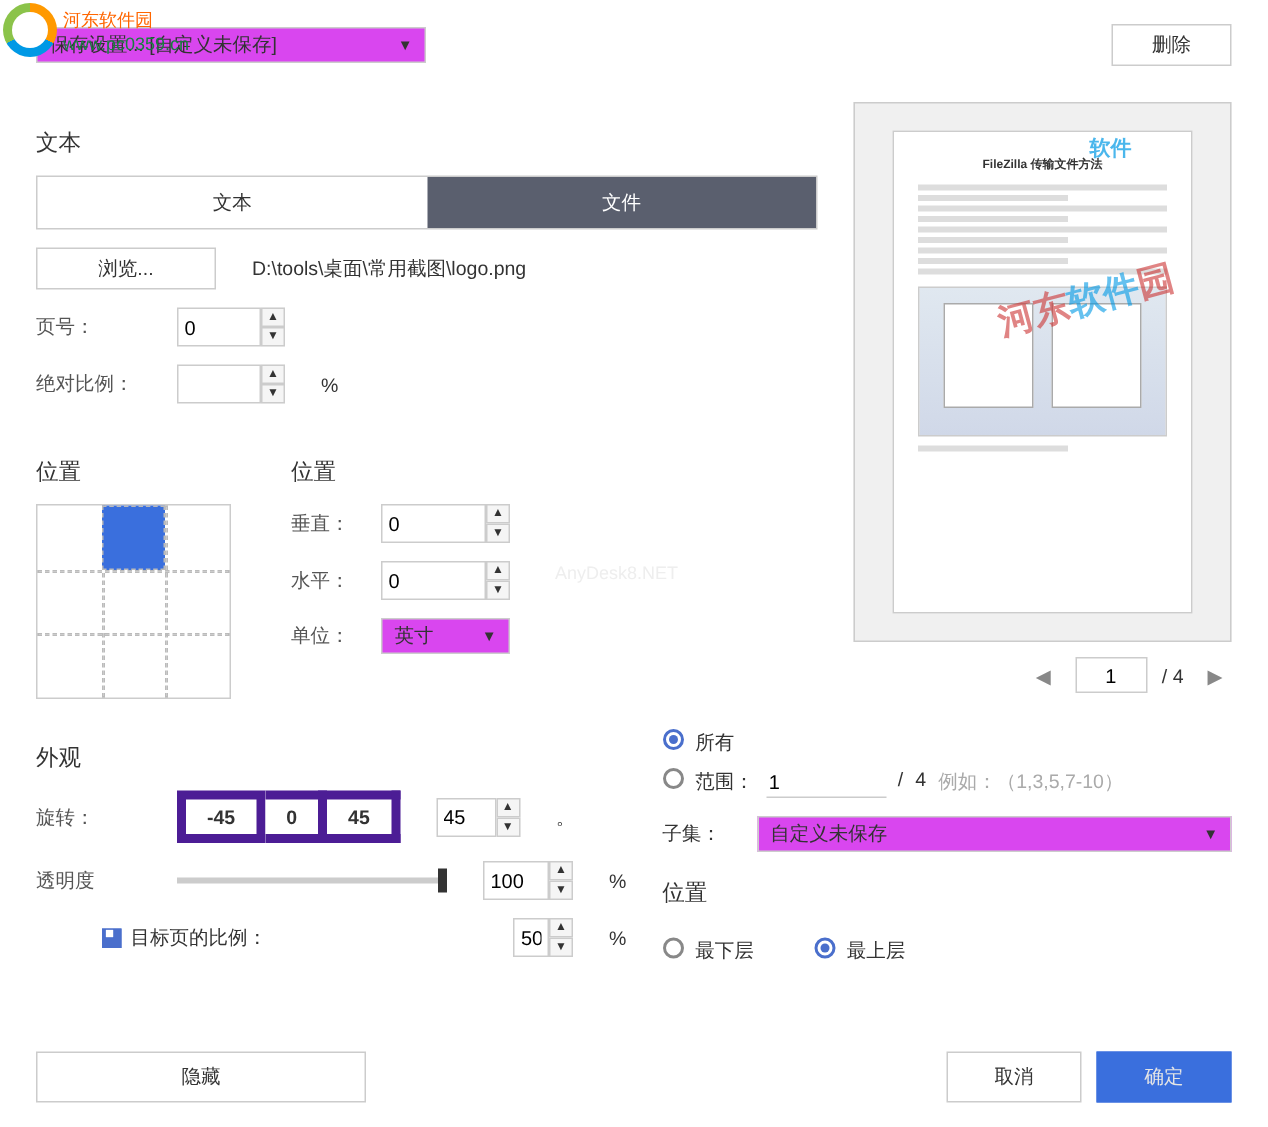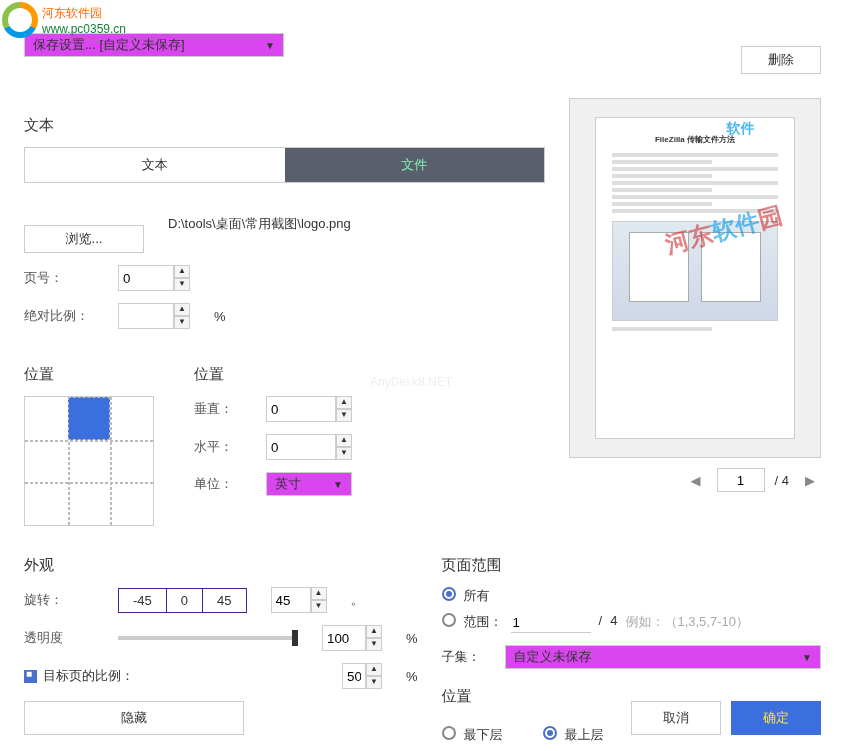--- a/index.html
+++ b/index.html
@@ -3,59 +3,59 @@
   <meta charset="utf-8">
   <style>
     * { box-sizing: border-box; margin: 0; padding: 0; }
     body { font-family: "Microsoft YaHei", sans-serif; font-size: 13px; color: #333; background: #fff; width: 845px; height: 751px; position: relative; padding: 16px 24px; }
     
     .top-row { display: flex; justify-content: space-between; align-items: center; margin-bottom: 24px; }
     .combo { border: 1px solid #ccc; padding: 4px 8px; height: 24px; display: flex; align-items: center; justify-content: space-between; background: #d946ef; position: relative; }
     .combo .arrow { font-size: 10px; color: #333; }
     .settings-combo { width: 260px; }
     .top-right { display: flex; gap: 8px; }
-    .btn { border: 1px solid #ccc; background: #fff; padding: 4px 20px; height: 28px; display: flex; align-items: center; justify-content: center; cursor: pointer; min-width: 80px; margin-top: 30px; }
+    .btn { border: 1px solid #ccc; background: #fff; padding: 4px 20px; height: 28px; display: flex; align-items: center; justify-content: center; cursor: pointer; min-width: 80px; }
     .btn-wide { min-width: 200px; }
     
     .watermark-logo { position: absolute; top: 2px; left: 2px; z-index: 10; display: flex; align-items: center; gap: 4px; }
     .logo-circle { width: 36px; height: 36px; border-radius: 50%; background: conic-gradient(#f90 0deg 120deg, #0099e5 120deg 240deg, #8bc34a 240deg 360deg); position: relative; }
     .logo-circle::after { content: ""; position: absolute; top: 6px; left: 6px; right: 6px; bottom: 6px; background: #fff; border-radius: 50%; }
     .site-text { font-size: 12px; }
     .site-text .cn { color: #f60; }
     .site-text .en { color: #15803d; font-weight: normal; }
     
     .section-title { font-size: 15px; color: #333; margin: 18px 0 12px; }
     
     .main-area { display: flex; gap: 24px; }
     .left-col { flex: 1; }
     .right-col { width: 252px; }
     
     .tab-bar { display: flex; border: 1px solid #ccc; }
     .tab { flex: 1; text-align: center; padding: 8px 0; cursor: pointer; }
-    .tab.active { background: #5a5f6e; color: #86efac; }
+    .tab.active { background: #5a5f6e; color: #ffffff; }
     
     .row { display: flex; align-items: center; gap: 24px; margin: 12px 0; }
     .label { min-width: 70px; color: #555; }
     .spinner { display: flex; align-items: center; }
     .spinner input { width: 56px; height: 26px; border: 1px solid #ccc; padding: 2px 4px; }
     .spinner .arrows { display: flex; flex-direction: column; width: 16px; }
     .spinner .arrows span { height: 13px; border: 1px solid #ccc; font-size: 8px; text-align: center; line-height: 10px; cursor: pointer; background: #f5f5f5; }
     .spinner-wide input { width: 70px; }
     
     .pos-section { display: flex; gap: 40px; margin-top: 18px; }
     .pos-grid { width: 130px; height: 130px; border: 1px solid #ccc; position: relative; background: #fff; }
     .pos-grid::before, .pos-grid::after, .pos-grid .h1, .pos-grid .h2 { content: ""; position: absolute; border: 1px dashed #bbb; }
     .pos-grid::before { left: 33.3%; top: 0; bottom: 0; width: 0; }
     .pos-grid::after { left: 66.6%; top: 0; bottom: 0; width: 0; }
     .pos-grid .h1 { top: 33.3%; left: 0; right: 0; height: 0; }
     .pos-grid .h2 { top: 66.6%; left: 0; right: 0; height: 0; }
     .pos-marker { position: absolute; width: 33.3%; height: 33.3%; background: #3a6fdd; top: 0; left: 33.3%; border: 1px dashed #bbb; }
     
     .pos-controls { flex: 1; }
-    .pos-controls .row { gap: 24px; }
+    .pos-controls .row { gap: 12px; }
     .pos-controls .label { min-width: 48px; }
     
     .preview { border: 1px solid #ccc; width: 100%; height: 360px; display: flex; align-items: center; justify-content: center; background: #f0f0f0; }
     .preview-page { width: 80%; height: 90%; background: #fff; border: 1px solid #ccc; padding: 16px; font-size: 6px; position: relative; overflow: hidden; }
     .preview-page .pv-title { text-align: center; font-size: 8px; font-weight: bold; margin-bottom: 8px; color: #333; }
     .preview-page .pv-line { height: 4px; background: #ddd; margin: 3px 0; }
     .preview-page .pv-line.short { width: 60%; }
     .preview-page .pv-screenshot { height: 100px; background: linear-gradient(#e0e8f0, #d0d8e8); margin-top: 8px; border: 1px solid #ccc; position: relative; }
     .preview-page .pv-screenshot::before { content: ""; position: absolute; left: 10%; top: 10%; width: 35%; height: 70%; background: #fff; border: 1px solid #aaa; }
     .preview-page .pv-screenshot::after { content: ""; position: absolute; right: 10%; top: 10%; width: 35%; height: 70%; background: #fff; border: 1px solid #aaa; }
@@ -65,41 +65,41 @@
     
     .pager { display: flex; align-items: center; justify-content: flex-end; gap: 10px; margin-top: 10px; font-size: 13px; }
     .pager .pg-btn { cursor: pointer; color: #888; padding: 2px 6px; }
     .pager .pg-input { width: 48px; height: 24px; border: 1px solid #ccc; text-align: center; }
     
     .lower-row { display: flex; gap: 24px; margin-top: 12px; }
     .lower-left { flex: 1; }
     .lower-right { width: 380px; }
     
     .btn-seq { display: inline-flex; }
-    .btn-seq .sbtn { border: 1px solid #4c1d95; padding: 4px 14px; cursor: pointer; background: #fff; }
+    .btn-seq .sbtn { border: 6px solid #4c1d95; padding: 4px 14px; cursor: pointer; background: #fff; font-weight: bold; }
     .btn-seq .sbtn + .sbtn { border-left: none; }
     
     .slider-track { width: 180px; height: 4px; background: #ccc; position: relative; display: inline-block; vertical-align: middle; }
     .slider-thumb { position: absolute; right: 0; top: -6px; width: 6px; height: 16px; background: #333; }
     
-    .checkbox { display: inline-flex; align-items: center; gap: 6px; }
+    .checkbox { display: inline-flex; align-items: center; gap: 6px; margin-left: 44px; }
     .checkbox .box { width: 13px; height: 13px; border: 1px solid #4a6fcc; background: #4a6fcc; position: relative; }
     .checkbox .box.checked::after { content: "■"; position: absolute; top: -3px; left: 1px; font-size: 10px; color: #fff; }
     
     .radio-row { display: flex; gap: 8px; margin: 8px 0; }
     .radio { width: 14px; height: 14px; border-radius: 50%; border: 2px solid #4a6fcc; display: inline-block; position: relative; }
     .radio.checked::after { content: ""; position: absolute; top: 2px; left: 2px; width: 6px; height: 6px; border-radius: 50%; background: #4a6fcc; }
     .radio.unchecked { border-color: #888; }
     
     .range-input { border: none; border-bottom: 1px solid #ccc; width: 80px; padding: 2px; }
     .hint { color: #aaa; }
     
     .bottom-bar { position: absolute; bottom: 16px; left: 24px; right: 24px; display: flex; justify-content: space-between; align-items: center; }
     .bottom-right { display: flex; gap: 10px; }
-    .btn-primary { background: #3a6fdd; color: #fde047; border-color: #3a6fdd; }
+    .btn-primary { background: #3a6fdd; color: #e5e5e5; border-color: #3a6fdd; }
     .btn-big { min-width: 90px; height: 34px; }
     .btn-hide { min-width: 220px; height: 34px; }
     
     .faint-wm { position: absolute; top: 375px; left: 370px; color: #eee; font-size: 12px; pointer-events: none; }
   </style>
 </head>
 <body>
 
 <div class="watermark-logo">
   <div class="logo-circle"></div>
@@ -268,21 +268,20 @@
         <div class="arrows">
             <span>▲</span>
             <span>▼</span>
           </div>
       </div>
       <span>%</span>
     </div>
   </div>
 
   <div class="lower-right">
-    <div class="section-title">页面范围</div>
     <div class="radio-row">
       <span class="radio checked"></span>
       <span>所有</span>
     </div>
     <div class="radio-row">
       <span class="radio unchecked"></span>
       <span>范围：</span>
       <input class="range-input" value="1" style="">
       <span>/</span>
       <span>4</span>

